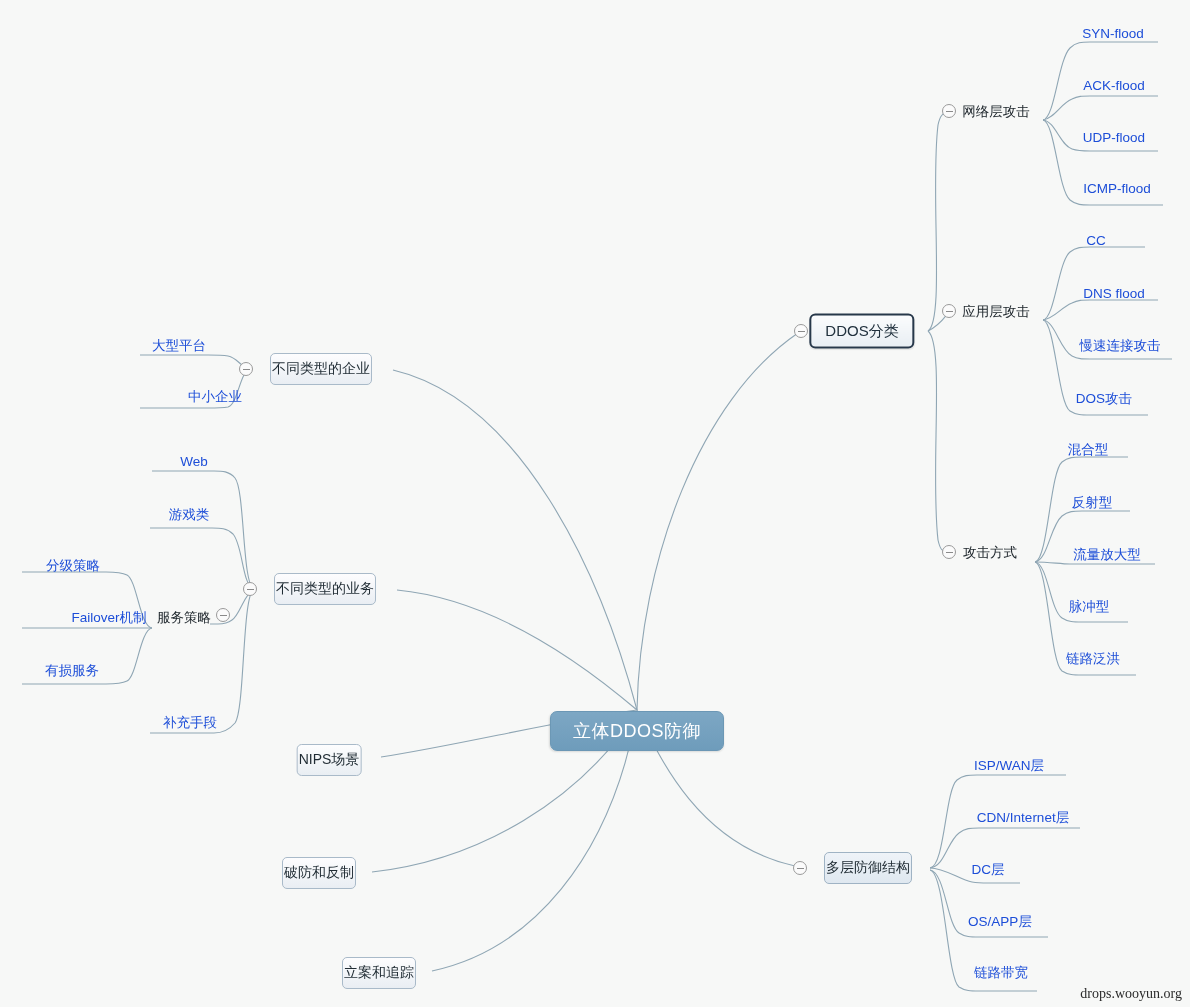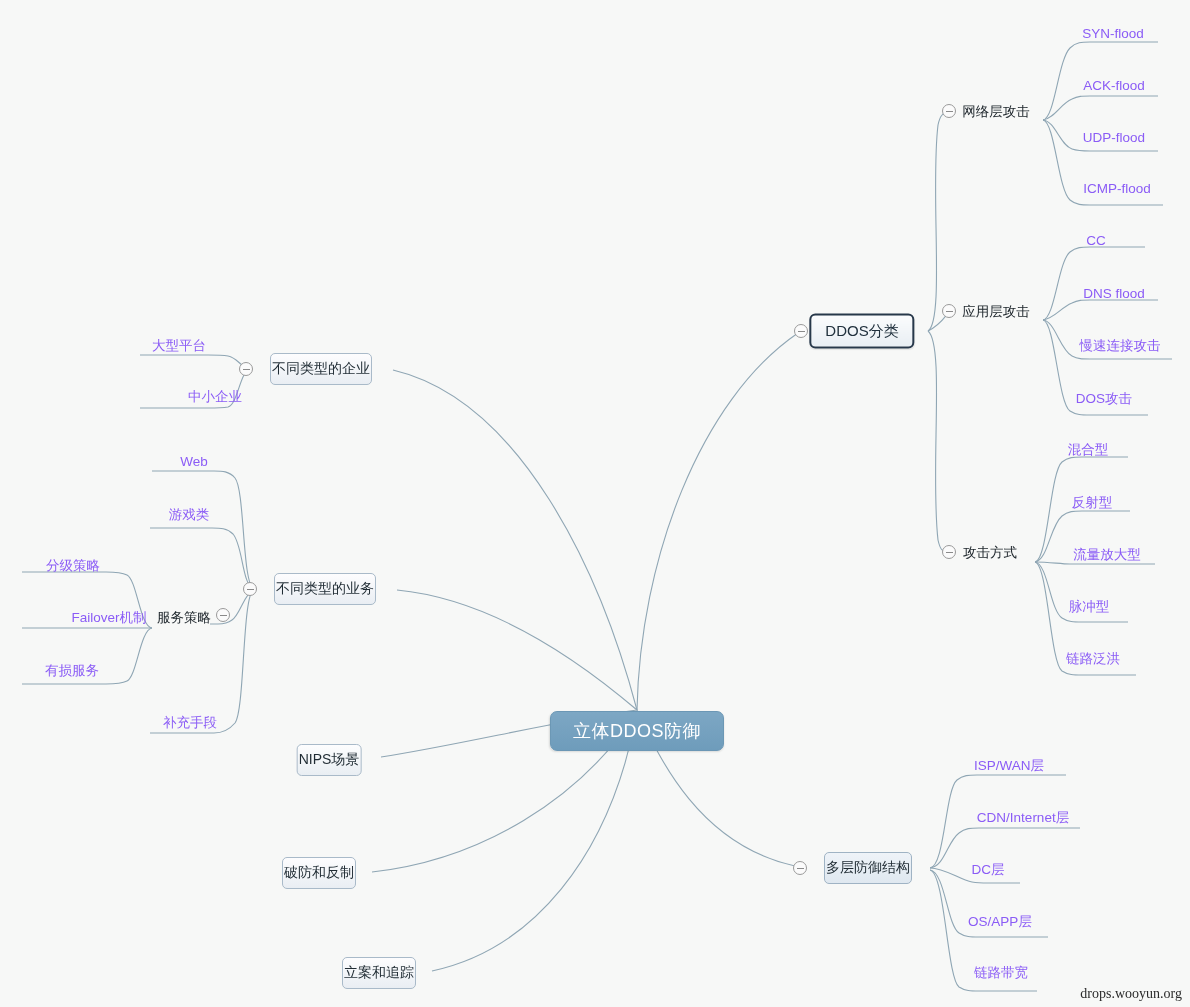--- a/index.html
+++ b/index.html
@@ -56,21 +56,21 @@
 
   .sub-node{
     transform:translate(-50%,-50%);
     color:#20282e;
     font-size:13.5px;
     padding:0 2px;
   }
 
   .leaf-node{
     transform:translate(-50%,-50%);
-    color:#8b5cf6;
+    color:#1d4ed8;
     font-size:13.5px;
     padding:0 2px;
   }
 
   
   .toggle{
     position:absolute;
     width:14px;height:14px;
     transform:translate(-50%,-50%);
     border:1px solid #9a9a9a;

